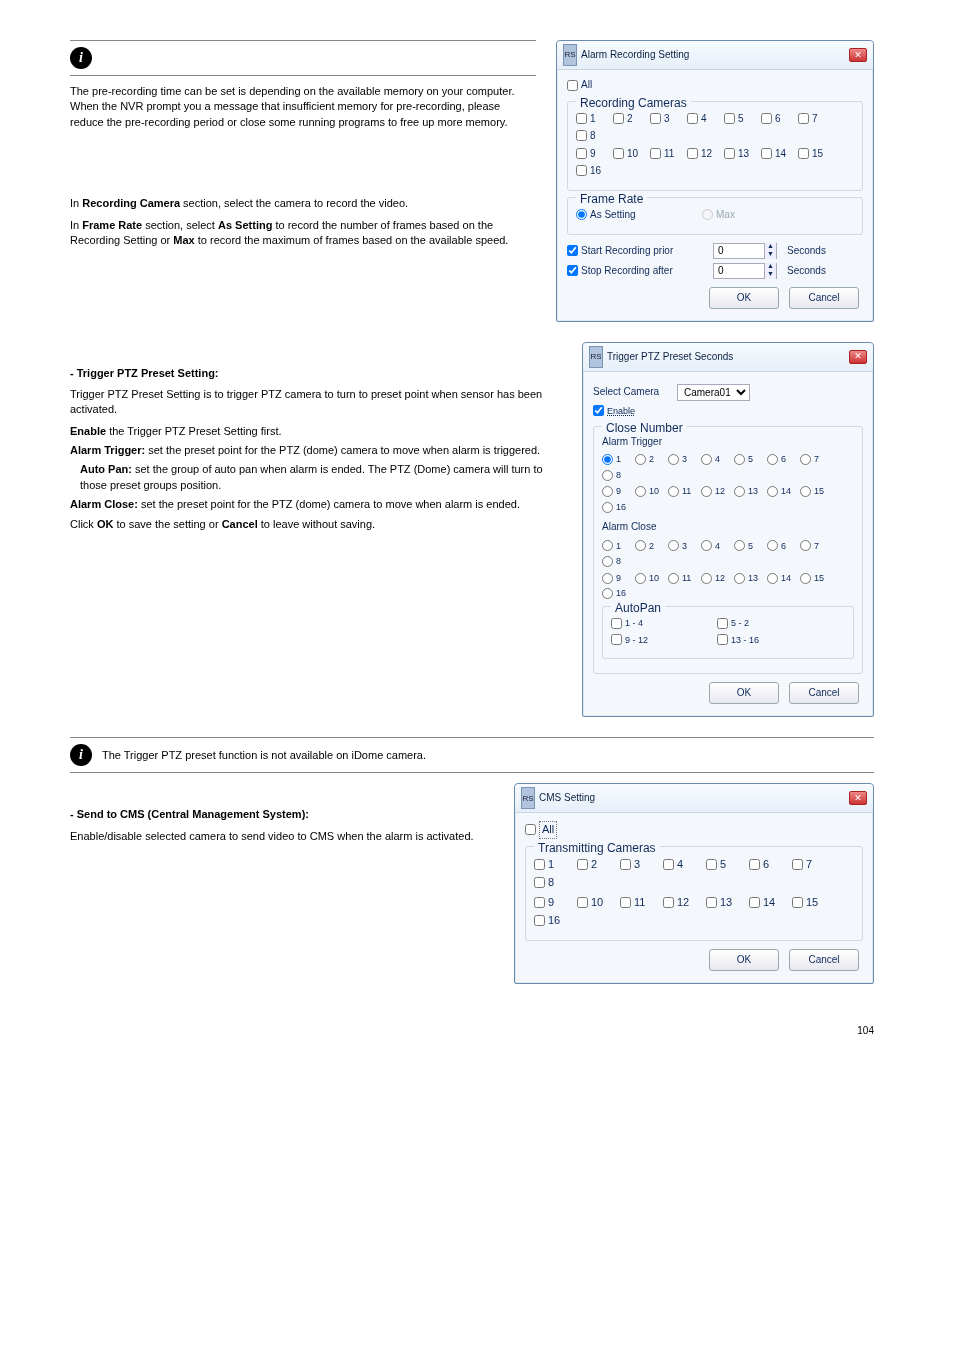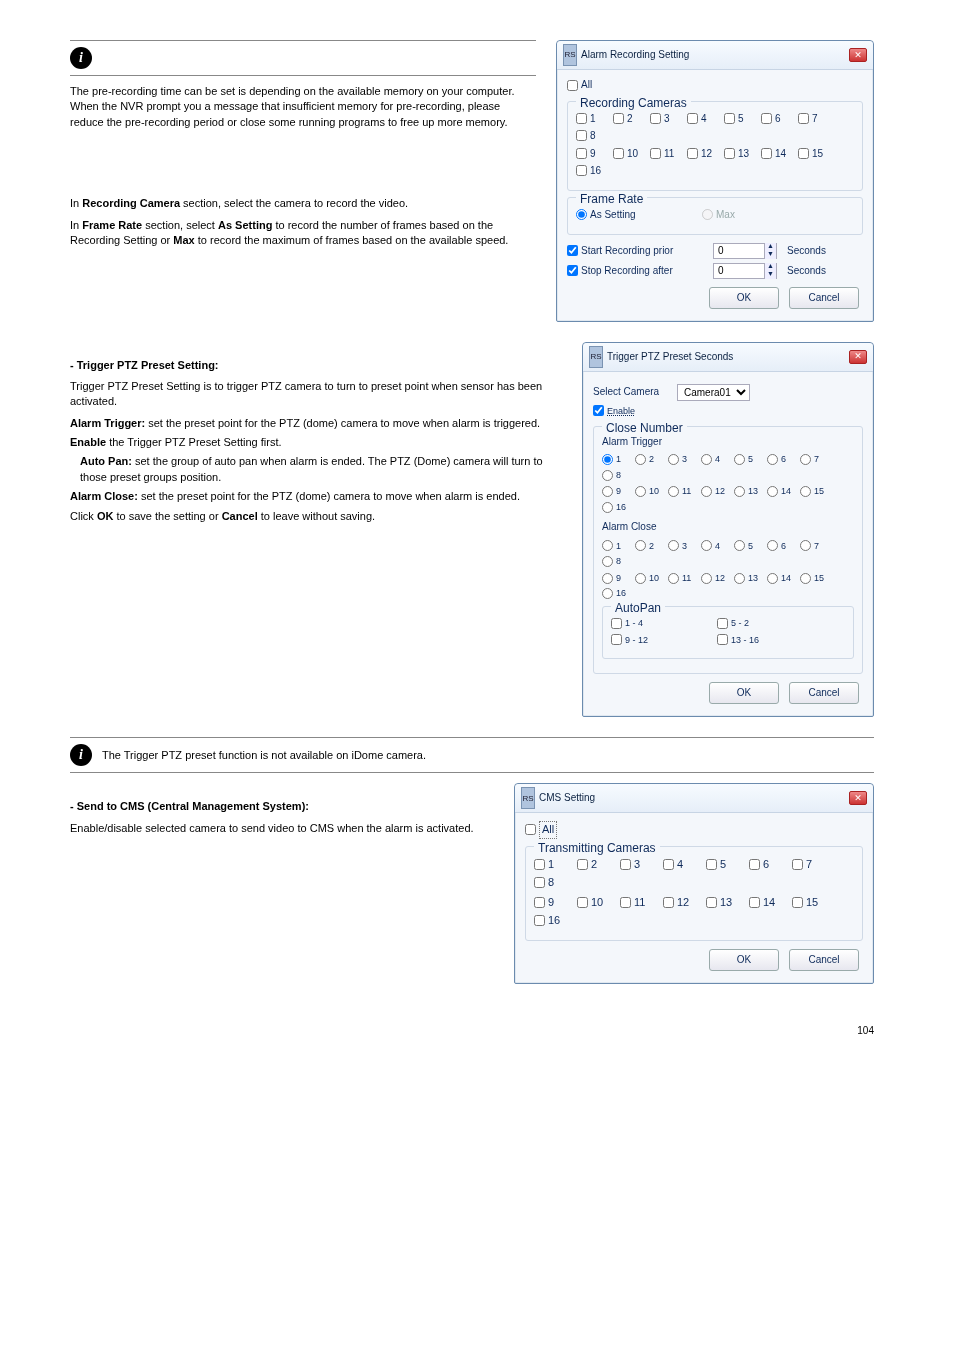--- a/index.html
+++ b/index.html
@@ -5,21 +5,21 @@
   * { box-sizing: border-box; margin: 0; padding: 0; }
   body { font-family: Arial, sans-serif; font-size: 11px; color: #000; background: #fff; width: 954px; margin: 0 auto; padding: 40px 80px 40px 70px; line-height: 1.4; }
   .two-col { display: flex; gap: 20px; margin-bottom: 20px; }
   .col-left { flex: 1; }
   .col-right { flex: 0 0 auto; }
   .info-bar { display: flex; align-items: center; border-top: 1px solid #888; border-bottom: 1px solid #888; padding: 6px 0; margin-bottom: 8px; }
   .info-icon-circle { width: 22px; height: 22px; border-radius: 50%; background: #000; display: flex; align-items: center; justify-content: center; margin-right: 10px; }
   .info-i { color: #fff; font-family: Georgia, serif; font-style: italic; font-weight: bold; font-size: 14px; }
   .section-body p { margin-bottom: 6px; font-size: 11px; }
   .section-body b { font-weight: bold; }
-  .subhead { font-weight: bold; font-size: 11px; margin-top: 16px; margin-bottom: 4px; }
+  .subhead { font-weight: bold; font-size: 11px; margin-top: 24px; margin-bottom: 4px; }
   .indent-list { padding-left: 0; list-style: none; }
   .indent-list li { margin-bottom: 4px; font-size: 11px; }
   .page-num { text-align: right; font-size: 10px; margin-top: 40px; }
 
   
   .win { border: 1px solid #6b8bae; border-radius: 4px 4px 2px 2px; background: #f4f7fb; font-size: 10px; color: #1a1a2e; box-shadow: 0 0 0 1px #e0e8f0 inset; }
   .win-title { background: linear-gradient(#f7fbff,#e6eef8); border-bottom: 1px solid #c7d4e4; padding: 3px 6px; display: flex; align-items: center; border-radius: 4px 4px 0 0; }
   .win-title .t-icon { width: 14px; height: 22px; background: #b0c4de; border: 1px solid #7a93b2; margin-right: 4px; font-size: 8px; display:flex; align-items:center; justify-content:center; }
   .win-title .t-text { flex: 1; font-size: 10px; color: #0a2040; }
   .win-title .t-close { width: 18px; height: 14px; background: linear-gradient(#e88,#c33); color:#fff; border: 1px solid #a22; border-radius: 2px; font-size: 9px; display:flex; align-items:center; justify-content:center; cursor:pointer; }
@@ -203,22 +203,22 @@
     </div>
   </div>
 </div>
 
 <div class="two-col">
   <div class="col-left">
     <div class="section-body">
       <p class="subhead">- Trigger PTZ Preset Setting:</p>
       <p>Trigger PTZ Preset Setting is to trigger PTZ camera to turn to preset point when sensor has been activated.</p>
       <ul class="indent-list">
+        <li><b>Enable</b><span> the Trigger PTZ Preset Setting first.</span></li>
         <li><b>Alarm Trigger:</b><span> set the preset point for the PTZ (dome) camera to move when alarm is triggered.</span></li>
-        <li><b>Enable</b><span> the Trigger PTZ Preset Setting first.</span></li>
         <li style="padding-left:10px"><b>Auto Pan: </b><span>set the group of auto pan when alarm is ended. The PTZ (Dome) camera will turn to those preset groups position.</span></li>
         <li><b>Alarm Close:</b><span> set the preset point for the PTZ (dome) camera to move when alarm is ended.</span></li>
       </ul>
       <p>
         <span>Click </span><b>OK </b><span>to save the setting or </span><b>Cancel</b><span> to leave without saving.</span>
       </p>
     </div>
   </div>
   <div class="col-right">
     <div class="win win-ptz">

